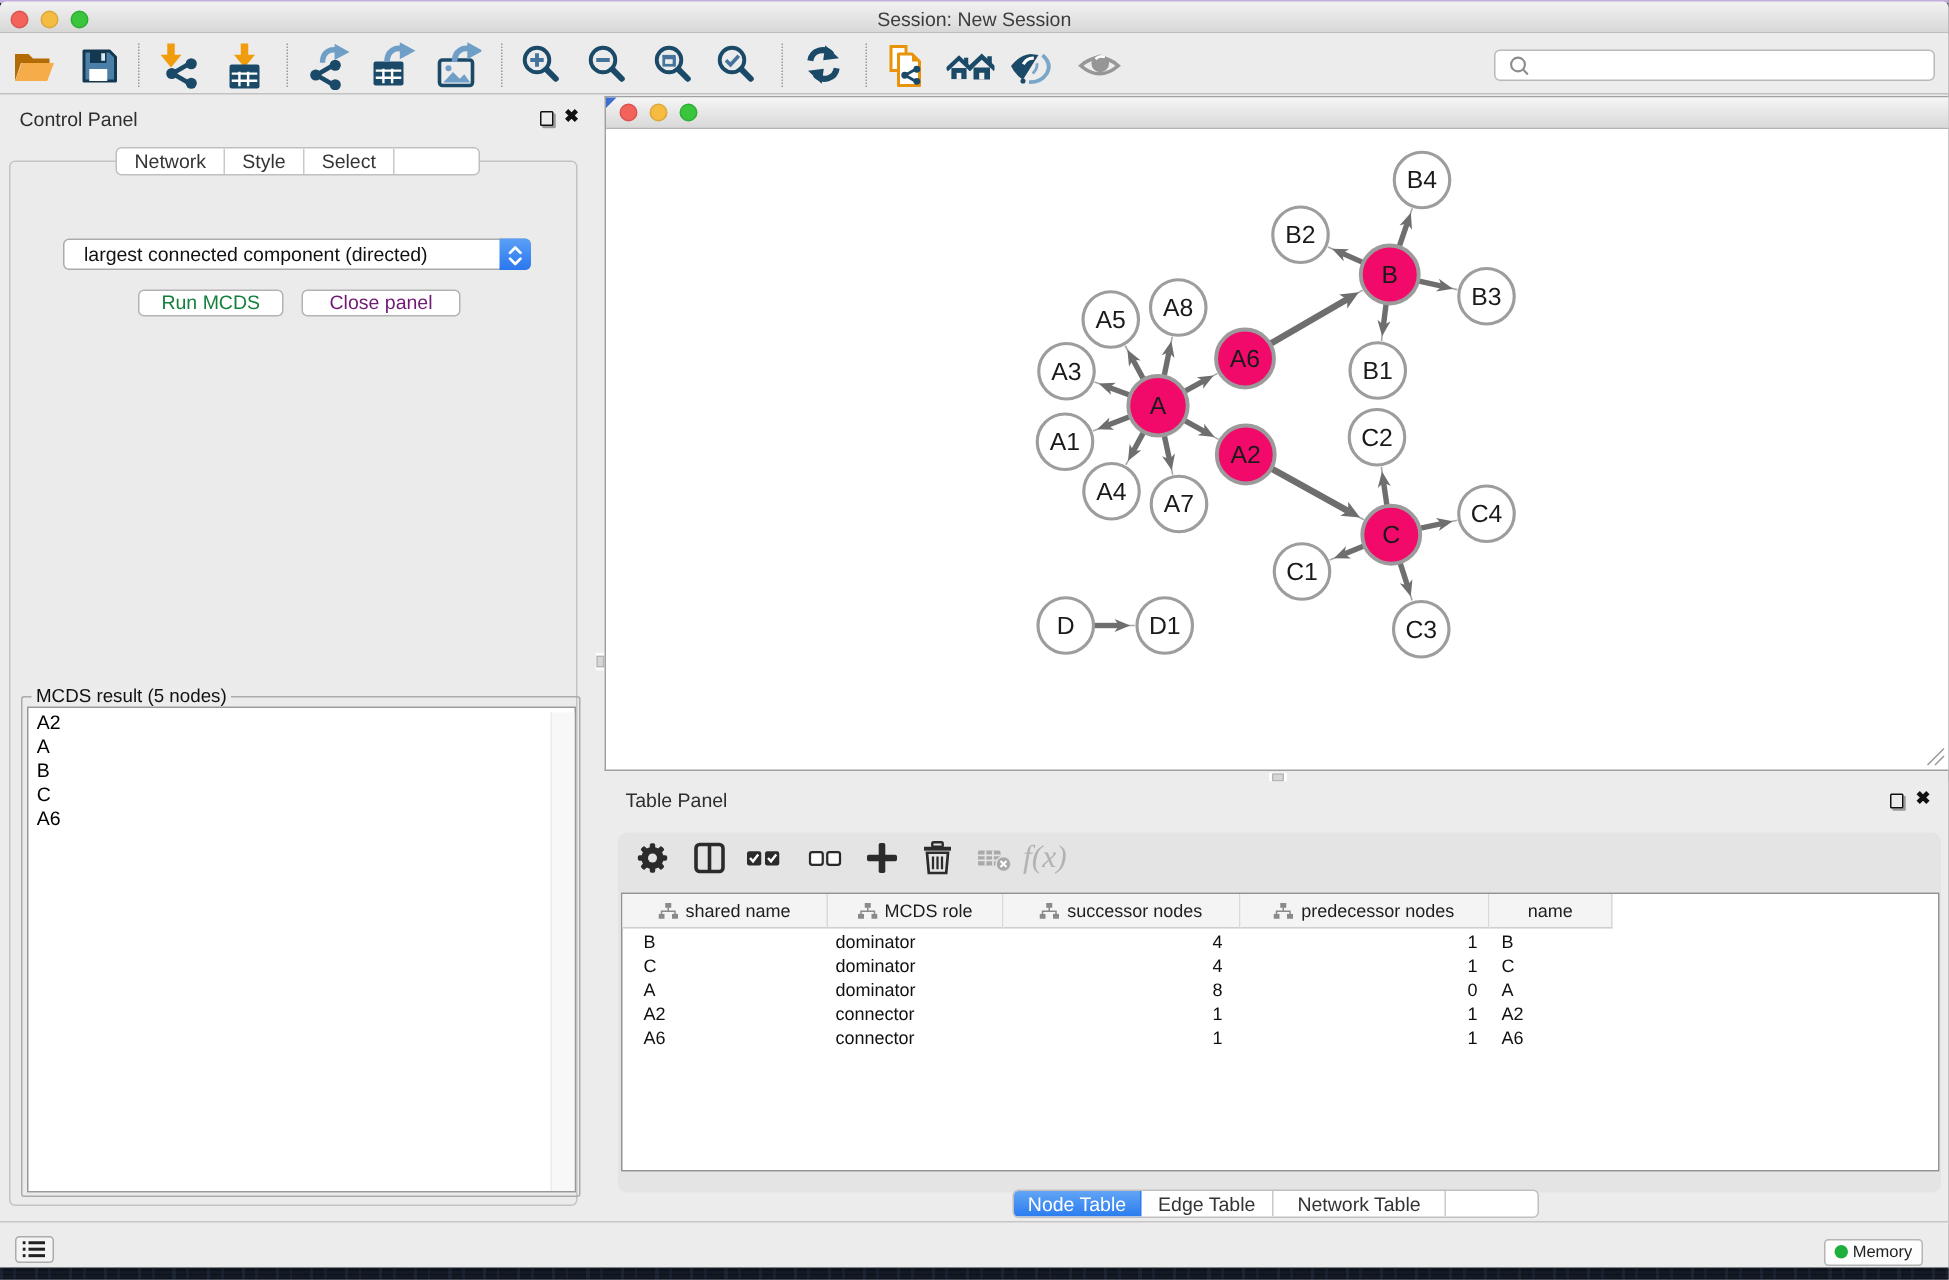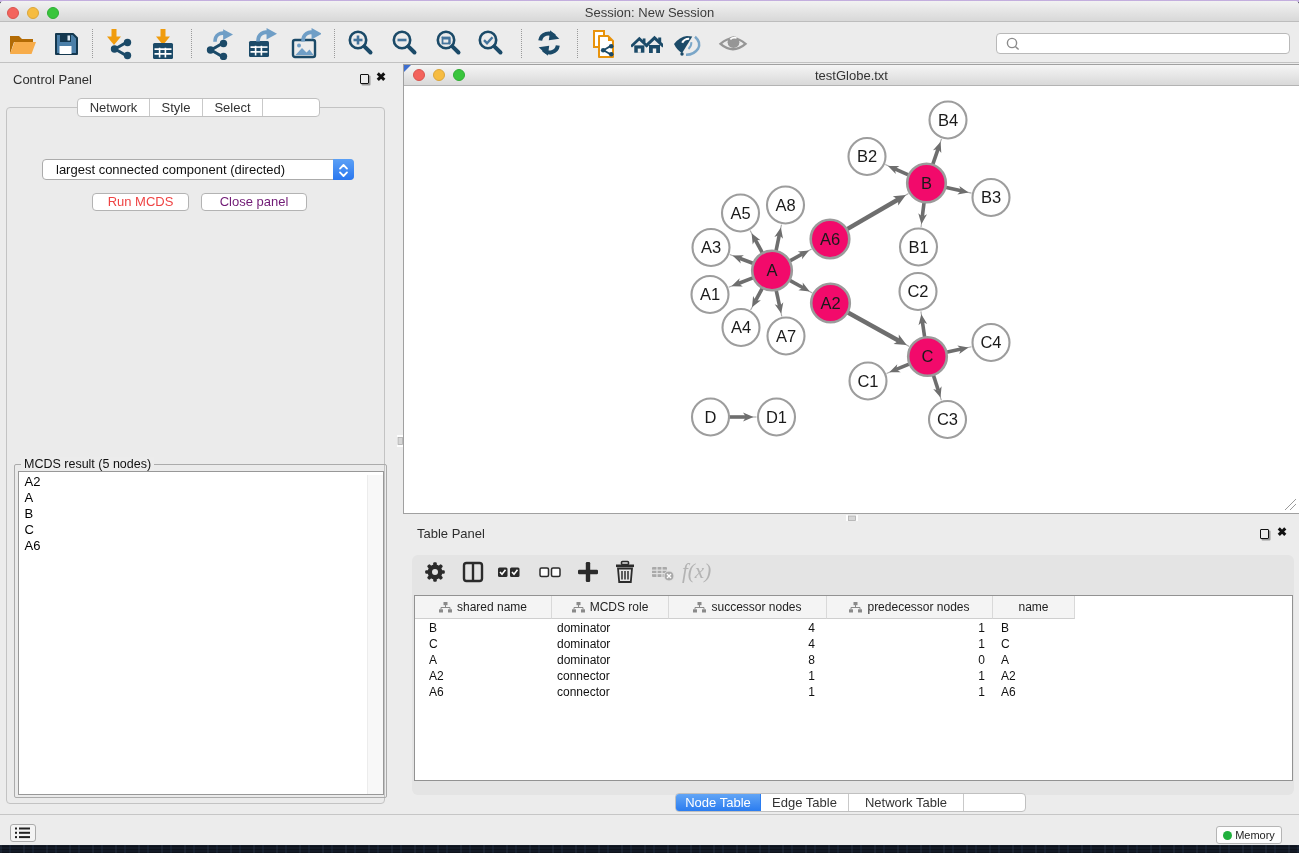--- a/index.html
+++ b/index.html
@@ -217,40 +217,39 @@
       <div class="tab tabsel" style="width:56px;">MCDS</div>
     </div>
     <div style="position:absolute;left:42px;top:95px;width:312px;height:21px;background:#fff;border:1px solid #ababab;border-radius:4px;">
       <span style="position:absolute;left:13px;top:2px;font-size:13px;color:#111;">largest connected component (directed)</span>
       <span style="position:absolute;right:-1px;top:-1px;width:21px;height:21px;background:linear-gradient(#5ba0f6,#2a77ef);border-radius:0 4px 4px 0;"></span>
       <svg style="position:absolute;right:3px;top:3px;" width="13" height="15" viewBox="0 0 13 15">
           <path d="M3 5.6 L6.5 2 L10 5.6" fill="none" stroke="#fff" stroke-width="1.8" stroke-linecap="round" stroke-linejoin="round"></path>
           <path d="M3 9.4 L6.5 13 L10 9.4" fill="none" stroke="#fff" stroke-width="1.8" stroke-linecap="round" stroke-linejoin="round"></path>
         </svg>
     </div>
-    <div style="position:absolute;left:92px;top:129px;width:97px;height:18px;background:#fff;border:1px solid #b3b3b3;border-radius:4px;text-align:center;font-size:13px;color:#ef4444;line-height:16px;">Run MCDS</div>
+    <div style="position:absolute;left:92px;top:129px;width:97px;height:18px;background:#fff;border:1px solid #b3b3b3;border-radius:4px;text-align:center;font-size:13px;color:#15803d;line-height:16px;">Run MCDS</div>
     <div style="position:absolute;left:201px;top:129px;width:106px;height:18px;background:#fff;border:1px solid #b3b3b3;border-radius:4px;text-align:center;font-size:13px;color:#701a75;line-height:16px;">Close panel</div>
     <div id="mcds-group">
       <div style="position:absolute;left:6px;top:-8px;background:#ececec;padding:0 3px;font-size:12.5px;color:#111;">MCDS result (5 nodes)</div>
       <div id="mcds-list">
         <div style="position:absolute;right:0px;top:3px;width:16px;height:319px;background:#f8f8f8;border-left:1px solid #ececec;"></div>
         <div style="padding:2px 0 0 6px;line-height:16px;">A2<br>A<br>B<br>C<br>A6</div>
       </div>
     </div>
   </div>
   <svg class="abs" style="left:397px;top:434px;" width="7" height="12" viewBox="0 0 7 12">
       <rect x="0" y="0" width="6" height="12" fill="#fdfdfd"></rect>
       <rect x="1" y="2.5" width="4.5" height="7" fill="#d6d6d6" stroke="#adadad" stroke-width="0.8"></rect>
     </svg>
   <div id="gwin">
     <div id="gwin-title">
       <div class="tl" style="left:9px;top:4px;background:#f3635c;border:1px solid #d9544e;"></div>
       <div class="tl" style="left:29px;top:4px;background:#f6bc41;border:1px solid #dba63a;"></div>
       <div class="tl" style="left:49px;top:4px;background:#39c53c;border:1px solid #2fae35;"></div>
-      <div class="title">testGlobe.txt</div>
     </div>
     <svg style="position:absolute;left:0;top:21px;" width="895" height="427" viewBox="0 0 895 427" font-family="&quot;Liberation Sans&quot;, sans-serif">
 <line x1="349.5" y1="191.6" x2="324.7" y2="201.3" stroke="#a8a8a8" stroke-width="1.1"></line>
 <line x1="349.5" y1="191.6" x2="334.4" y2="197.5" stroke="#6e6e6e" stroke-width="3.6"></line>
 <polygon points="327.4,200.2 335.7,192.3 334.4,197.5 338.8,200.5" fill="#6e6e6e"></polygon>
 <line x1="349.5" y1="177.5" x2="325.7" y2="168.6" stroke="#a8a8a8" stroke-width="1.1"></line>
 <line x1="349.5" y1="177.5" x2="335.5" y2="172.3" stroke="#6e6e6e" stroke-width="3.6"></line>
 <polygon points="328.5,169.6 339.9,169.2 335.5,172.3 336.8,177.4" fill="#6e6e6e"></polygon>
 <line x1="358.5" y1="201.9" x2="346.6" y2="223.9" stroke="#a8a8a8" stroke-width="1.1"></line>
 <line x1="358.5" y1="201.9" x2="351.6" y2="214.7" stroke="#6e6e6e" stroke-width="3.6"></line>

